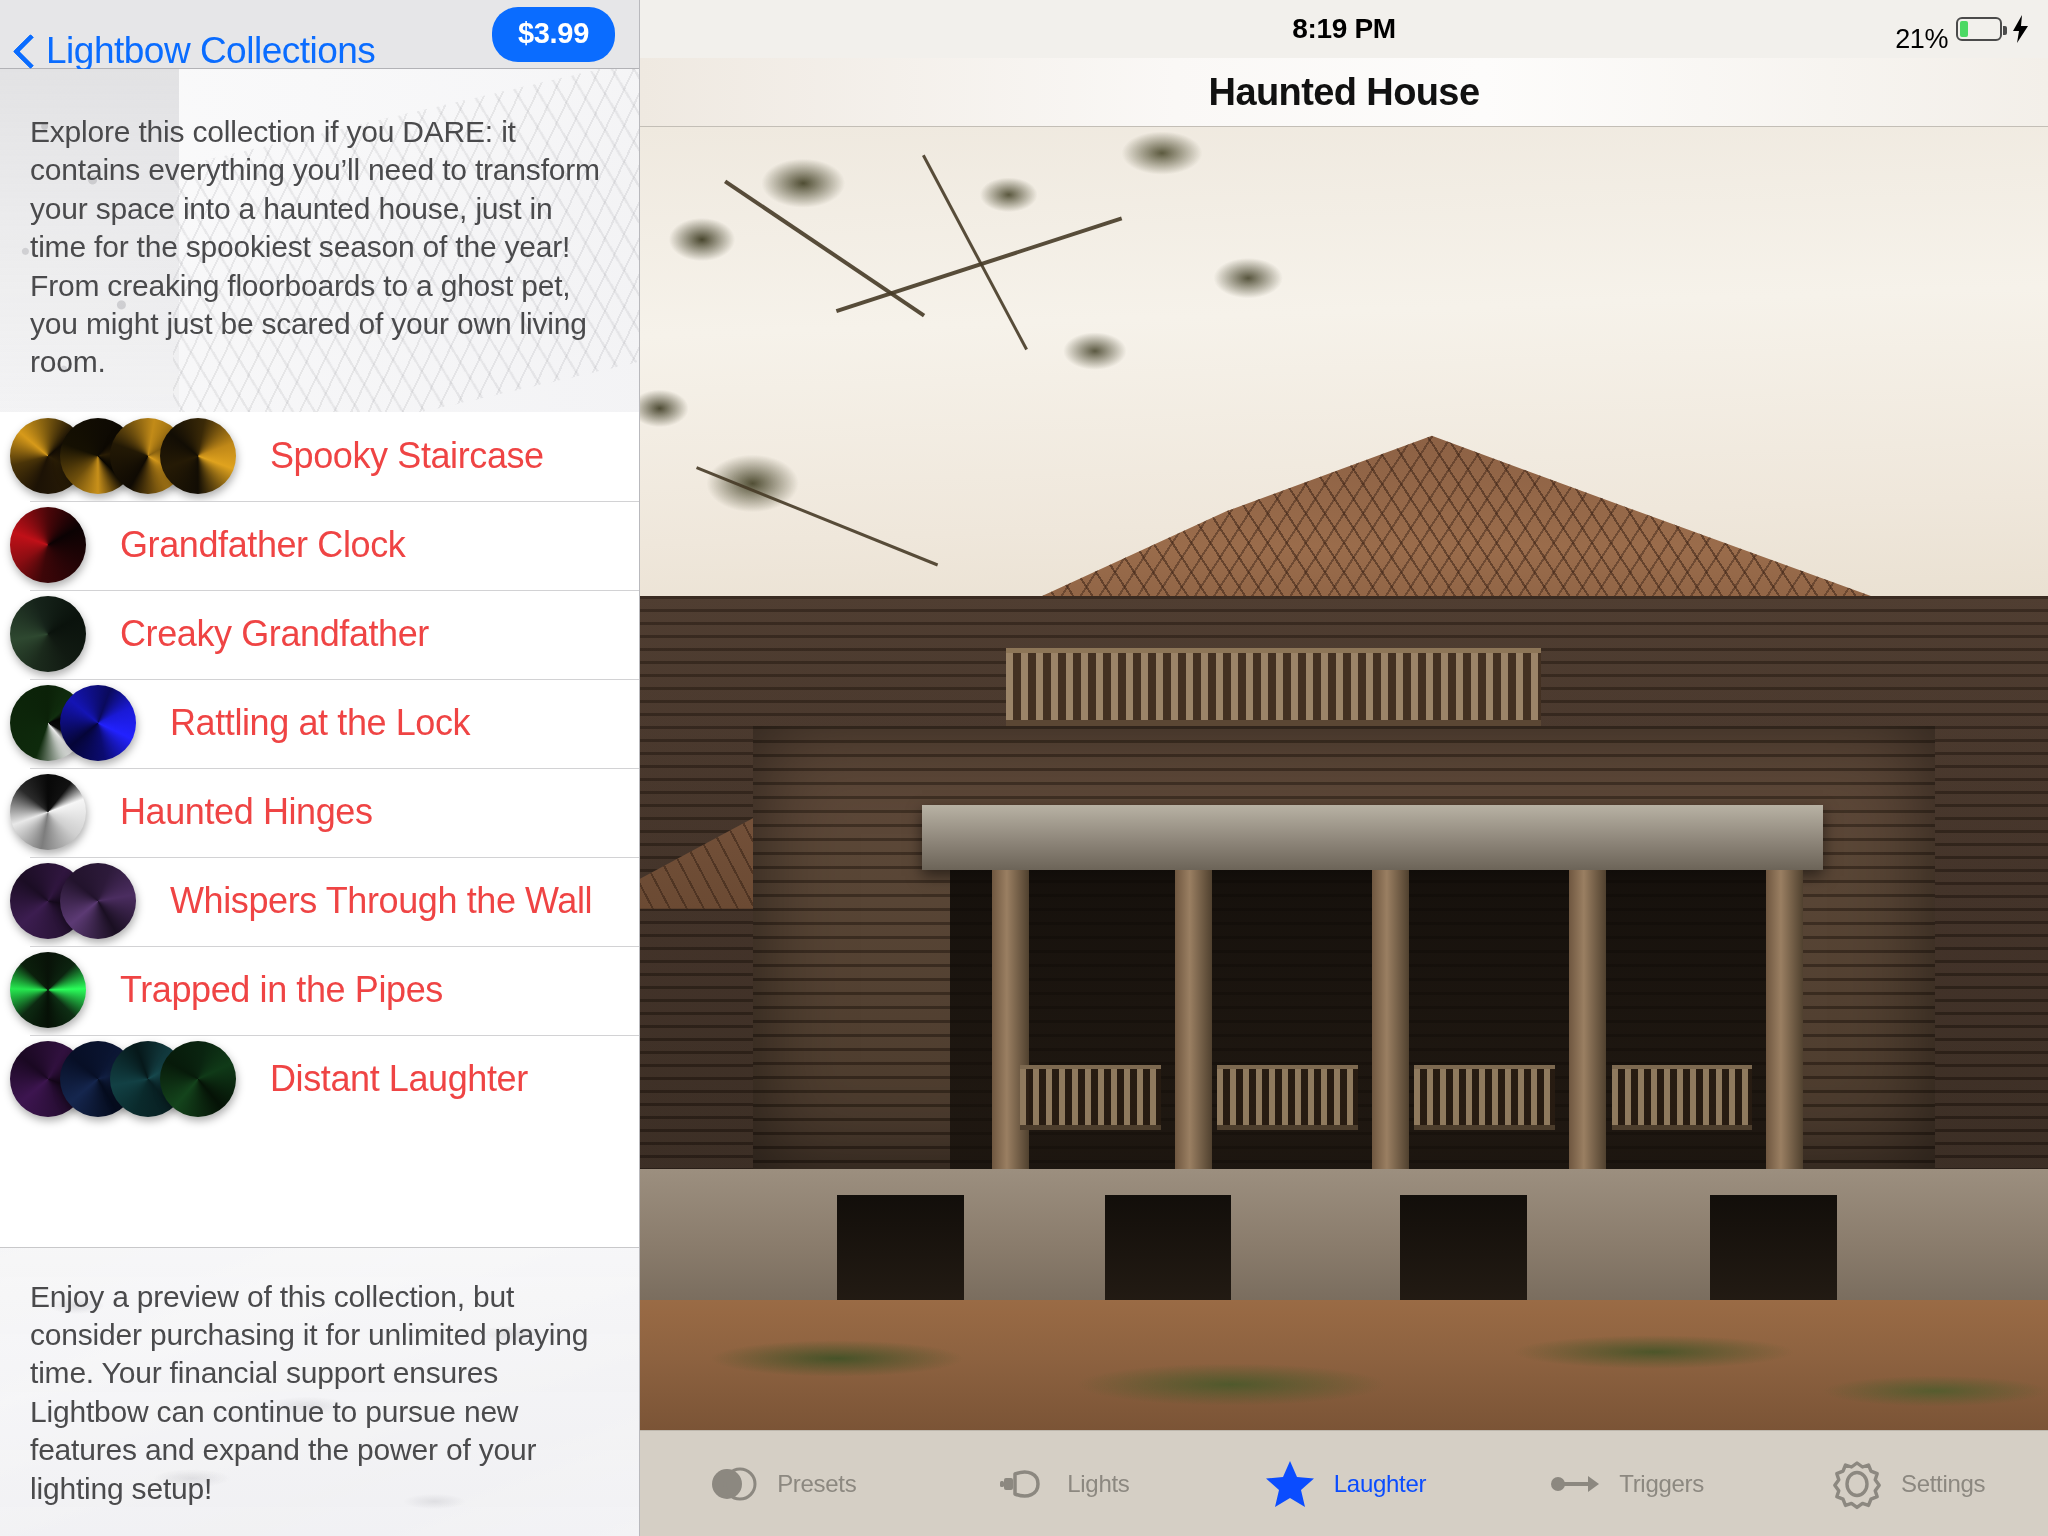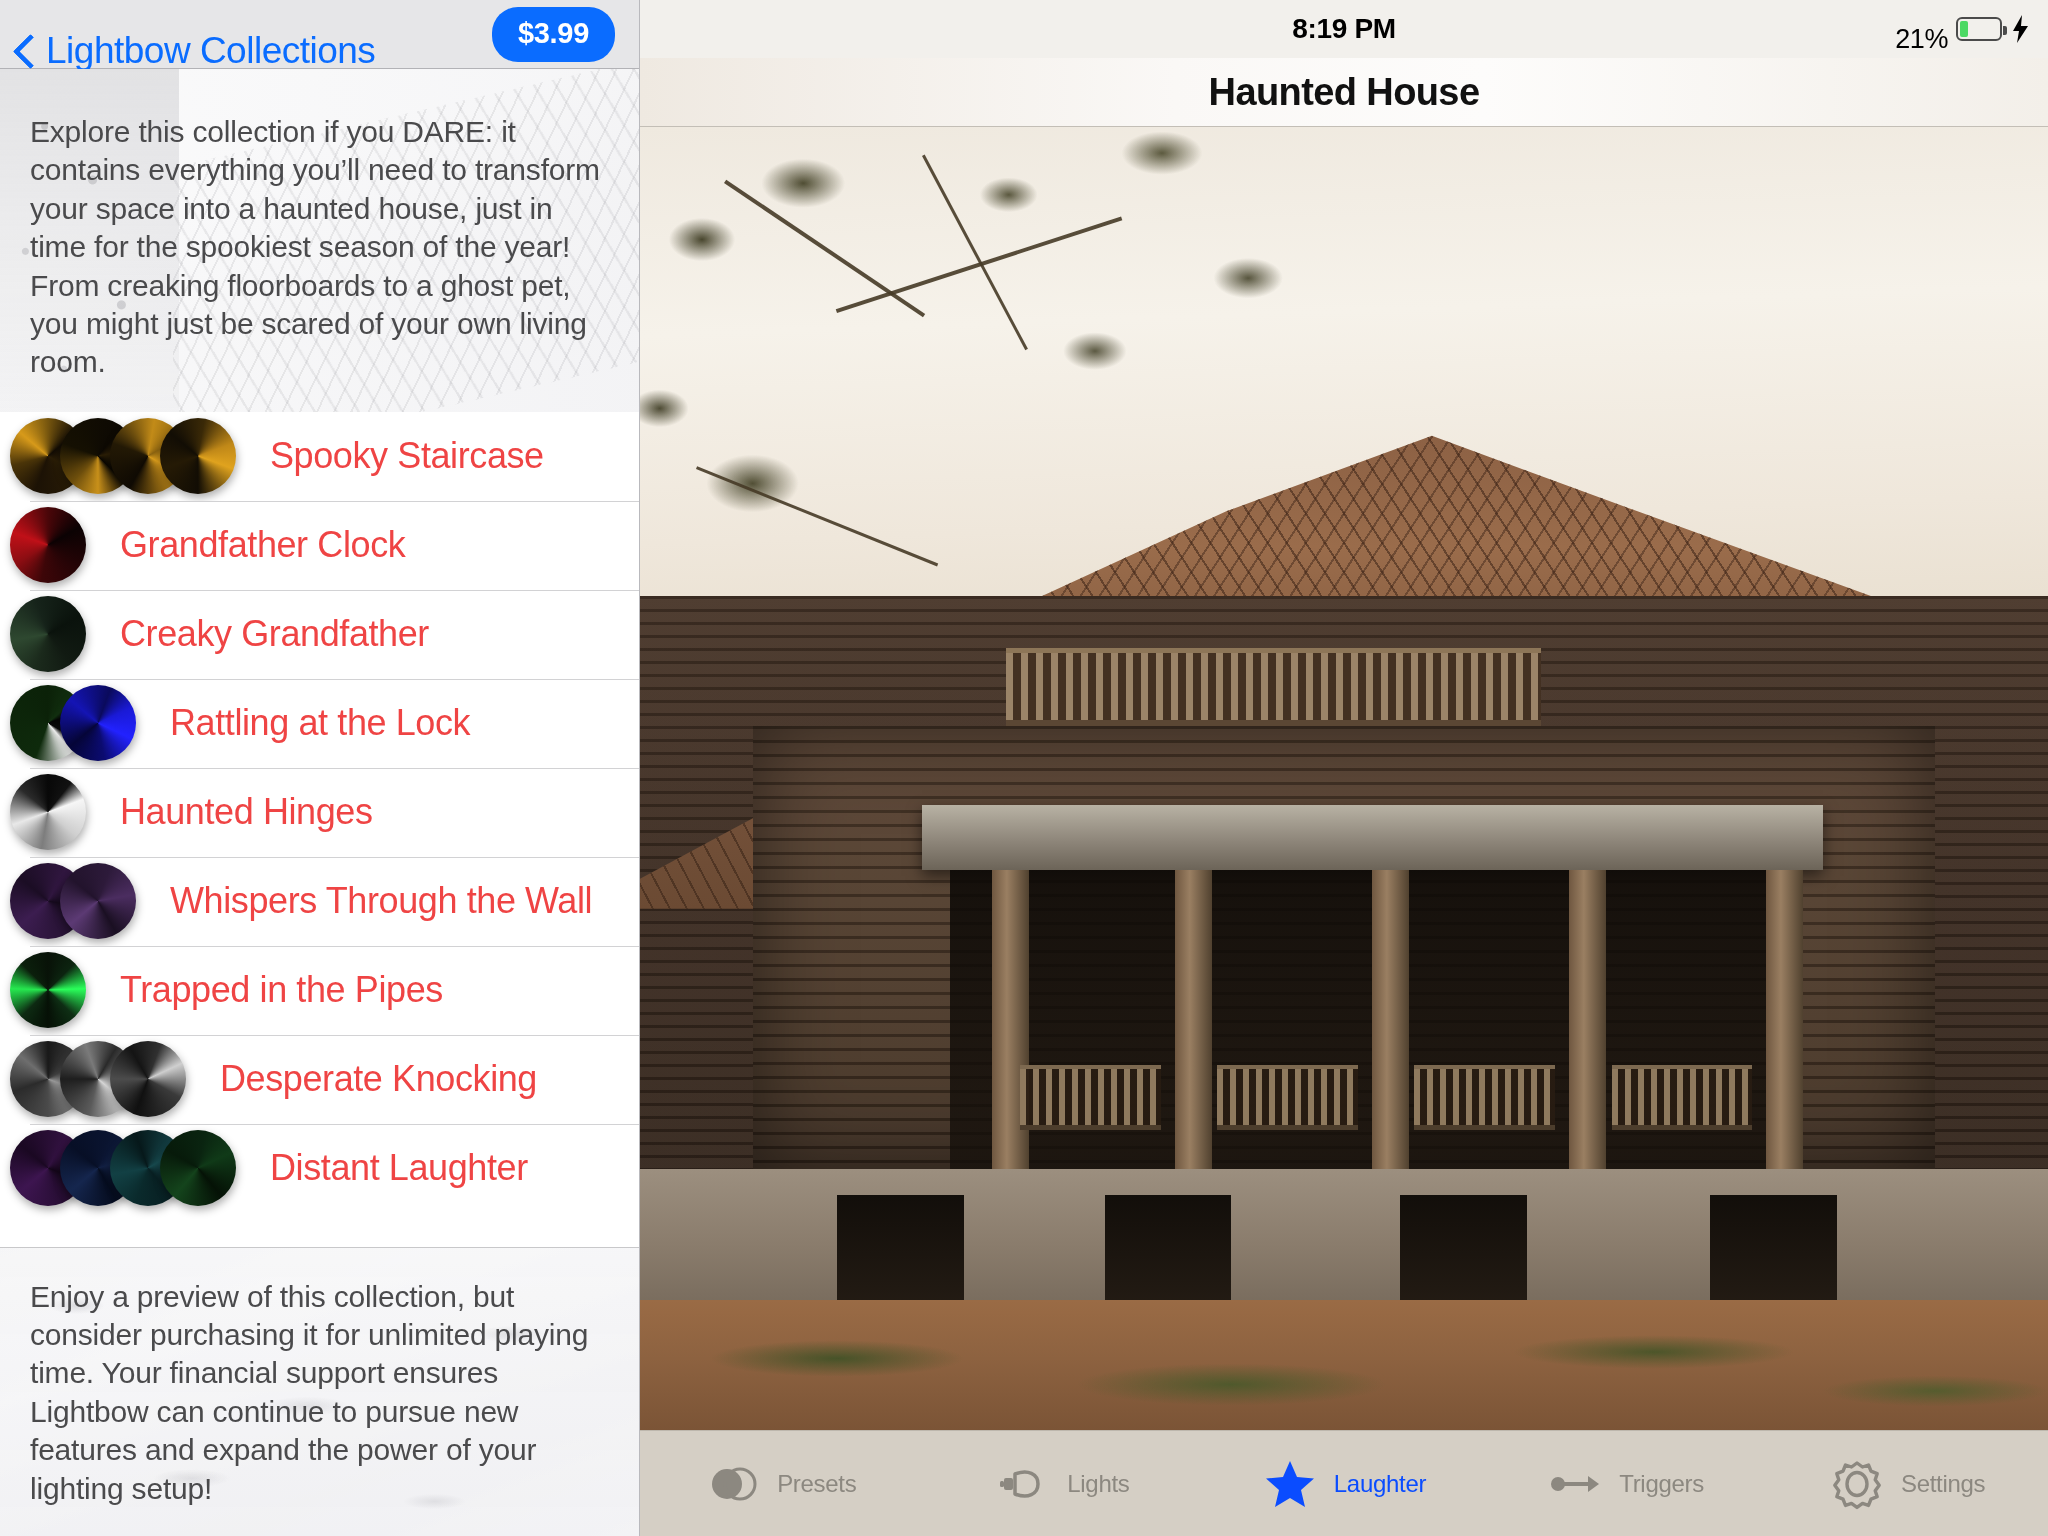--- a/index.html
+++ b/index.html
@@ -423,28 +423,20 @@
             <div class="orb" style="background: conic-gradient(from 160deg, rgb(42, 20, 56) 0deg, rgb(60, 29, 80) 70deg, rgb(27, 13, 36) 150deg, rgb(48, 22, 63) 230deg, rgb(21, 10, 28) 300deg, rgb(42, 20, 56) 360deg);"></div>
             <div class="orb" style="background: conic-gradient(from 20deg, rgb(45, 26, 58) 0deg, rgb(75, 45, 96) 60deg, rgb(26, 15, 34) 130deg, rgb(92, 58, 116) 210deg, rgb(34, 19, 44) 290deg, rgb(45, 26, 58) 360deg);"></div>
           </div>
           <div class="preset-name">Whispers Through the Wall</div>
         </div>
         <div class="preset-row">
           <div class="swatches">
             <div class="orb" style="background: conic-gradient(rgb(8, 18, 8) 0deg, rgb(12, 36, 16) 45deg, rgb(42, 255, 90) 88deg, rgb(14, 46, 20) 135deg, rgb(6, 16, 6) 180deg, rgb(13, 42, 18) 225deg, rgb(38, 232, 79) 272deg, rgb(11, 31, 12) 315deg, rgb(8, 18, 8) 360deg);"></div>
           </div>
           <div class="preset-name">Trapped in the Pipes</div>
-        </div>
-        <div class="preset-row">
-          <div class="swatches">
-            <div class="orb" style="background: conic-gradient(rgb(25, 25, 25) 0deg, rgb(64, 64, 64) 60deg, rgb(154, 154, 154) 110deg, rgb(74, 74, 74) 180deg, rgb(43, 43, 43) 250deg, rgb(110, 110, 110) 310deg, rgb(25, 25, 25) 360deg);"></div>
-            <div class="orb" style="background: conic-gradient(from 30deg, rgb(42, 42, 42) 0deg, rgb(143, 143, 143) 55deg, rgb(216, 216, 216) 100deg, rgb(90, 90, 90) 165deg, rgb(30, 30, 30) 240deg, rgb(122, 122, 122) 310deg, rgb(42, 42, 42) 360deg);"></div>
-            <div class="orb" style="background: conic-gradient(from 330deg, rgb(20, 20, 20) 0deg, rgb(48, 48, 48) 50deg, rgb(207, 207, 207) 95deg, rgb(58, 58, 58) 150deg, rgb(16, 16, 16) 230deg, rgb(76, 76, 76) 300deg, rgb(20, 20, 20) 360deg);"></div>
-          </div>
-          <div class="preset-name">Desperate Knocking</div>
         </div>
         <div class="preset-row">
           <div class="swatches">
             <div class="orb" style="background: conic-gradient(from 170deg, rgb(44, 15, 58) 0deg, rgb(61, 21, 80) 60deg, rgb(26, 8, 34) 140deg, rgb(49, 17, 63) 220deg, rgb(19, 6, 24) 300deg, rgb(44, 15, 58) 360deg);"></div>
             <div class="orb" style="background: conic-gradient(from 20deg, rgb(10, 20, 48) 0deg, rgb(18, 32, 67) 55deg, rgb(5, 12, 30) 130deg, rgb(21, 38, 78) 210deg, rgb(7, 15, 38) 290deg, rgb(10, 20, 48) 360deg);"></div>
             <div class="orb" style="background: conic-gradient(from 200deg, rgb(10, 42, 44) 0deg, rgb(18, 64, 68) 60deg, rgb(6, 24, 26) 140deg, rgb(23, 73, 78) 220deg, rgb(8, 31, 34) 300deg, rgb(10, 42, 44) 360deg);"></div>
             <div class="orb" style="background: conic-gradient(from 10deg, rgb(10, 36, 16) 0deg, rgb(16, 58, 24) 55deg, rgb(5, 18, 6) 130deg, rgb(20, 68, 28) 210deg, rgb(7, 26, 10) 290deg, rgb(10, 36, 16) 360deg);"></div>
           </div>
           <div class="preset-name">Distant Laughter</div>
         </div>

